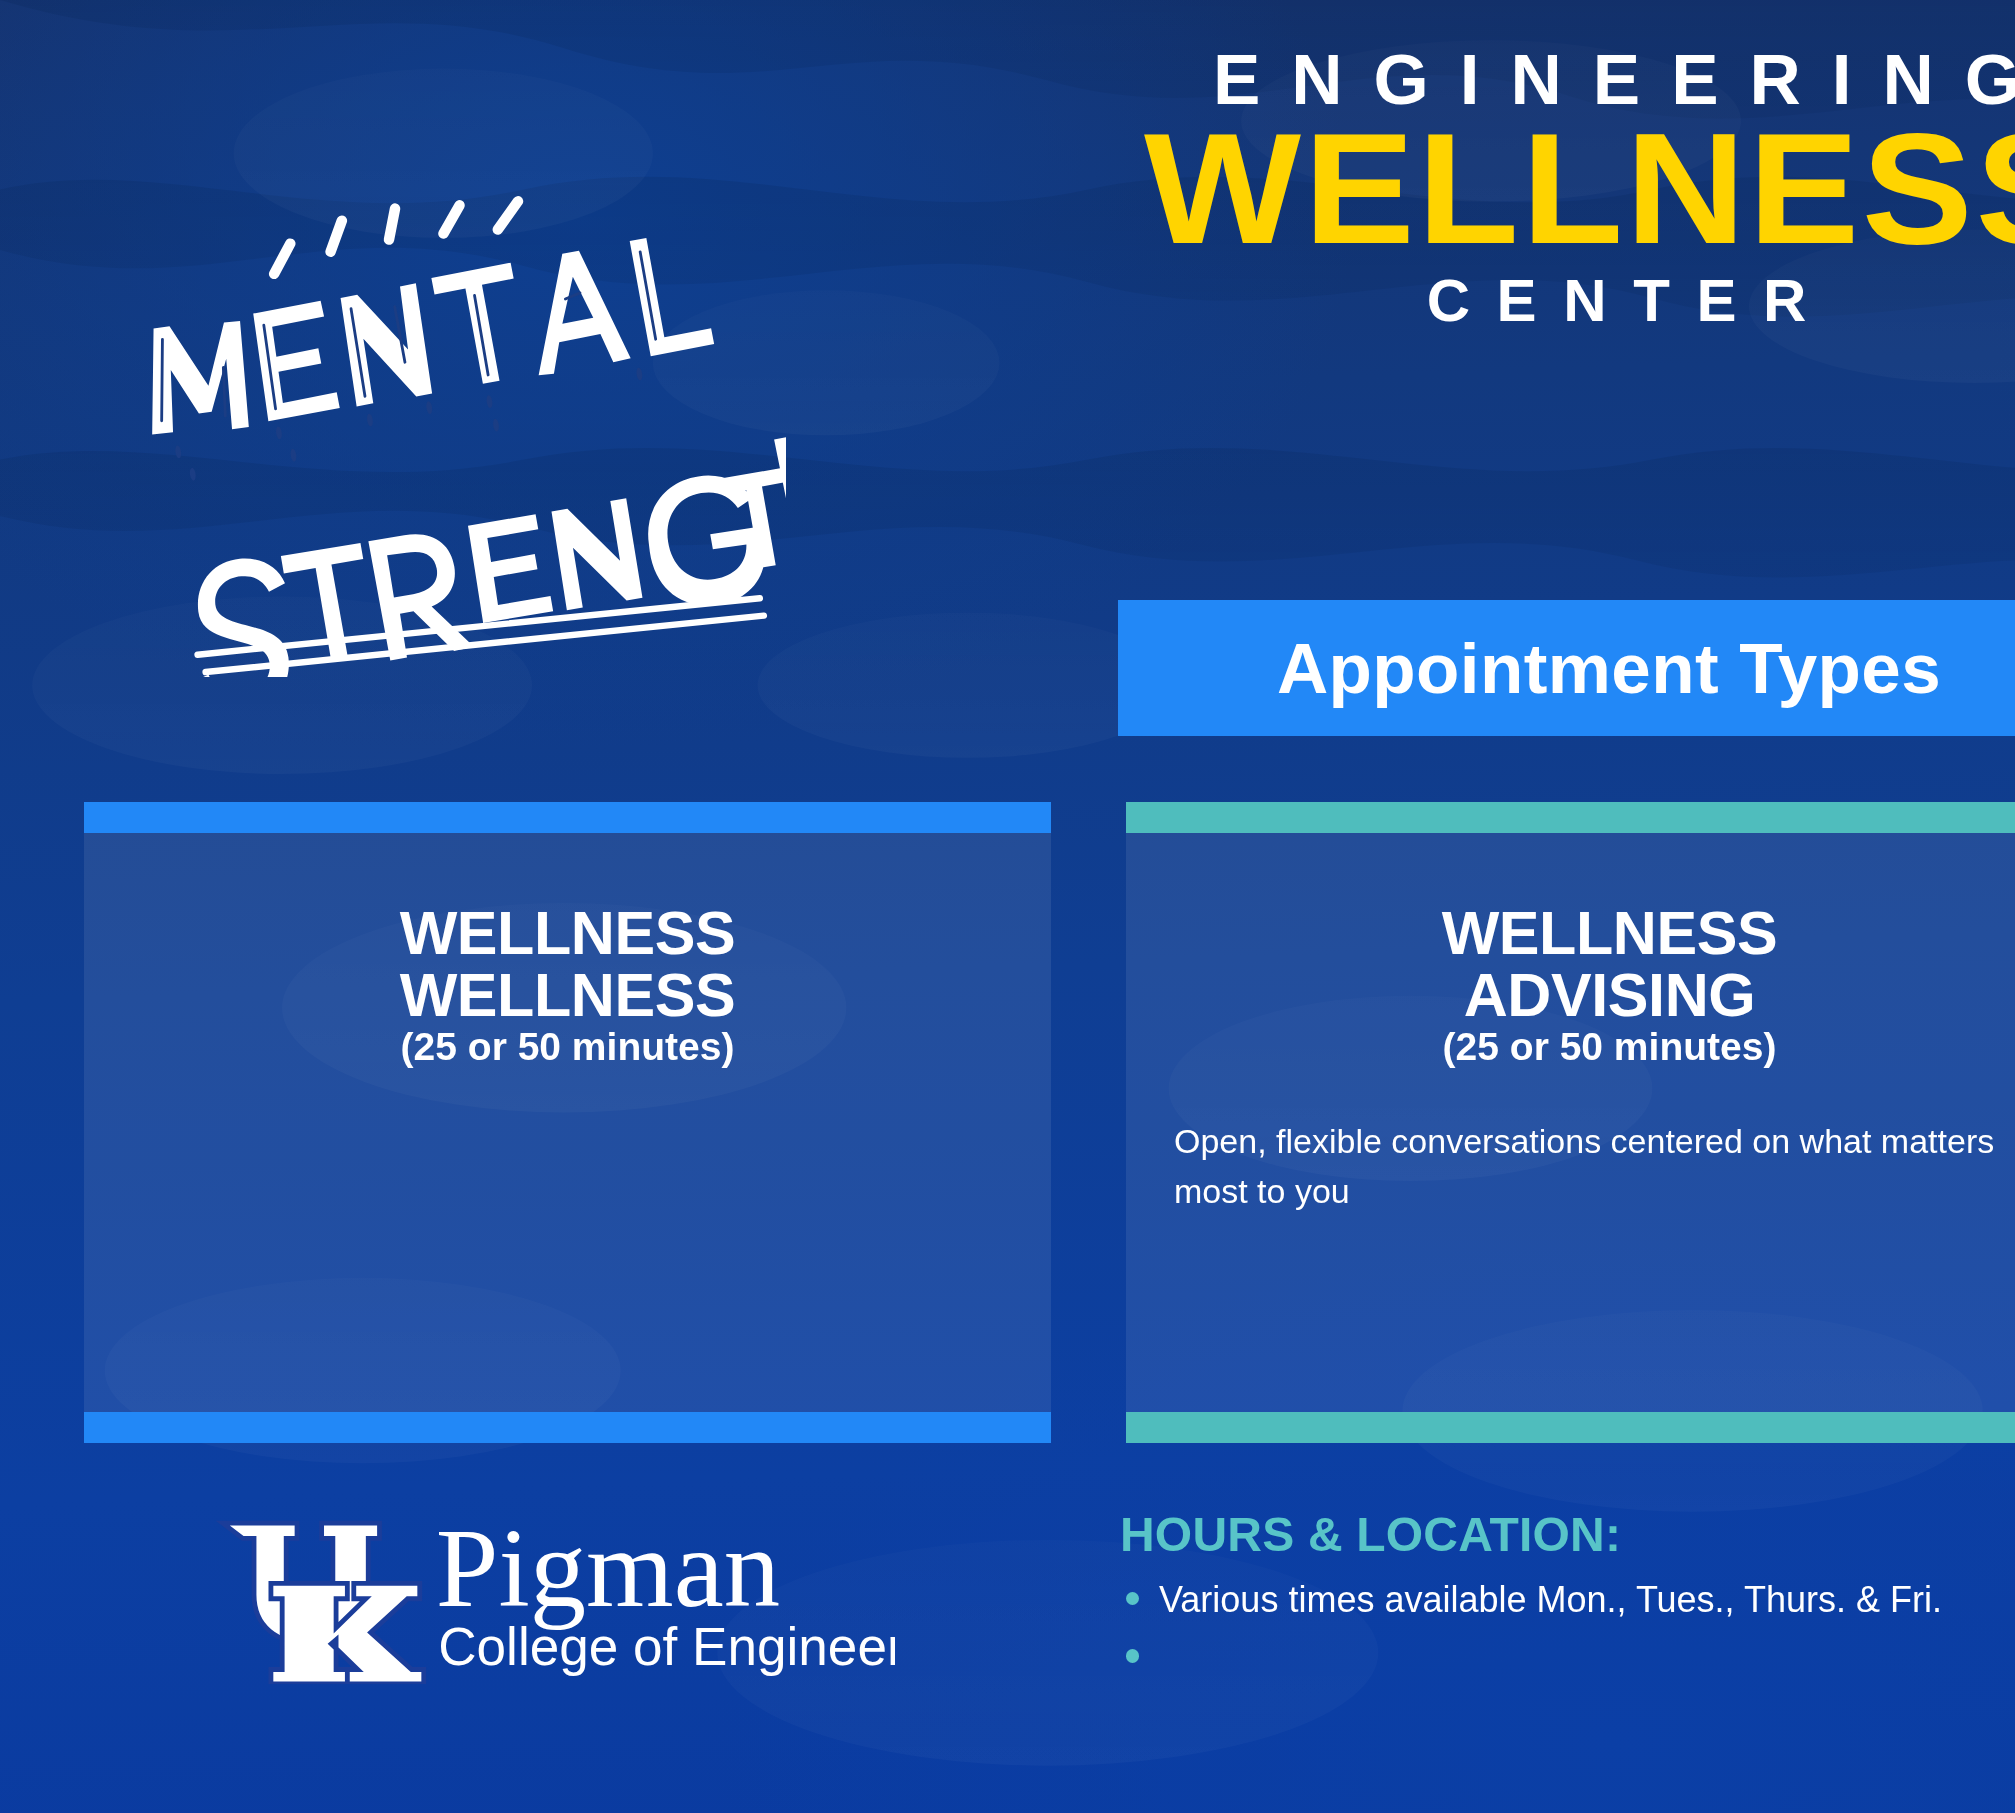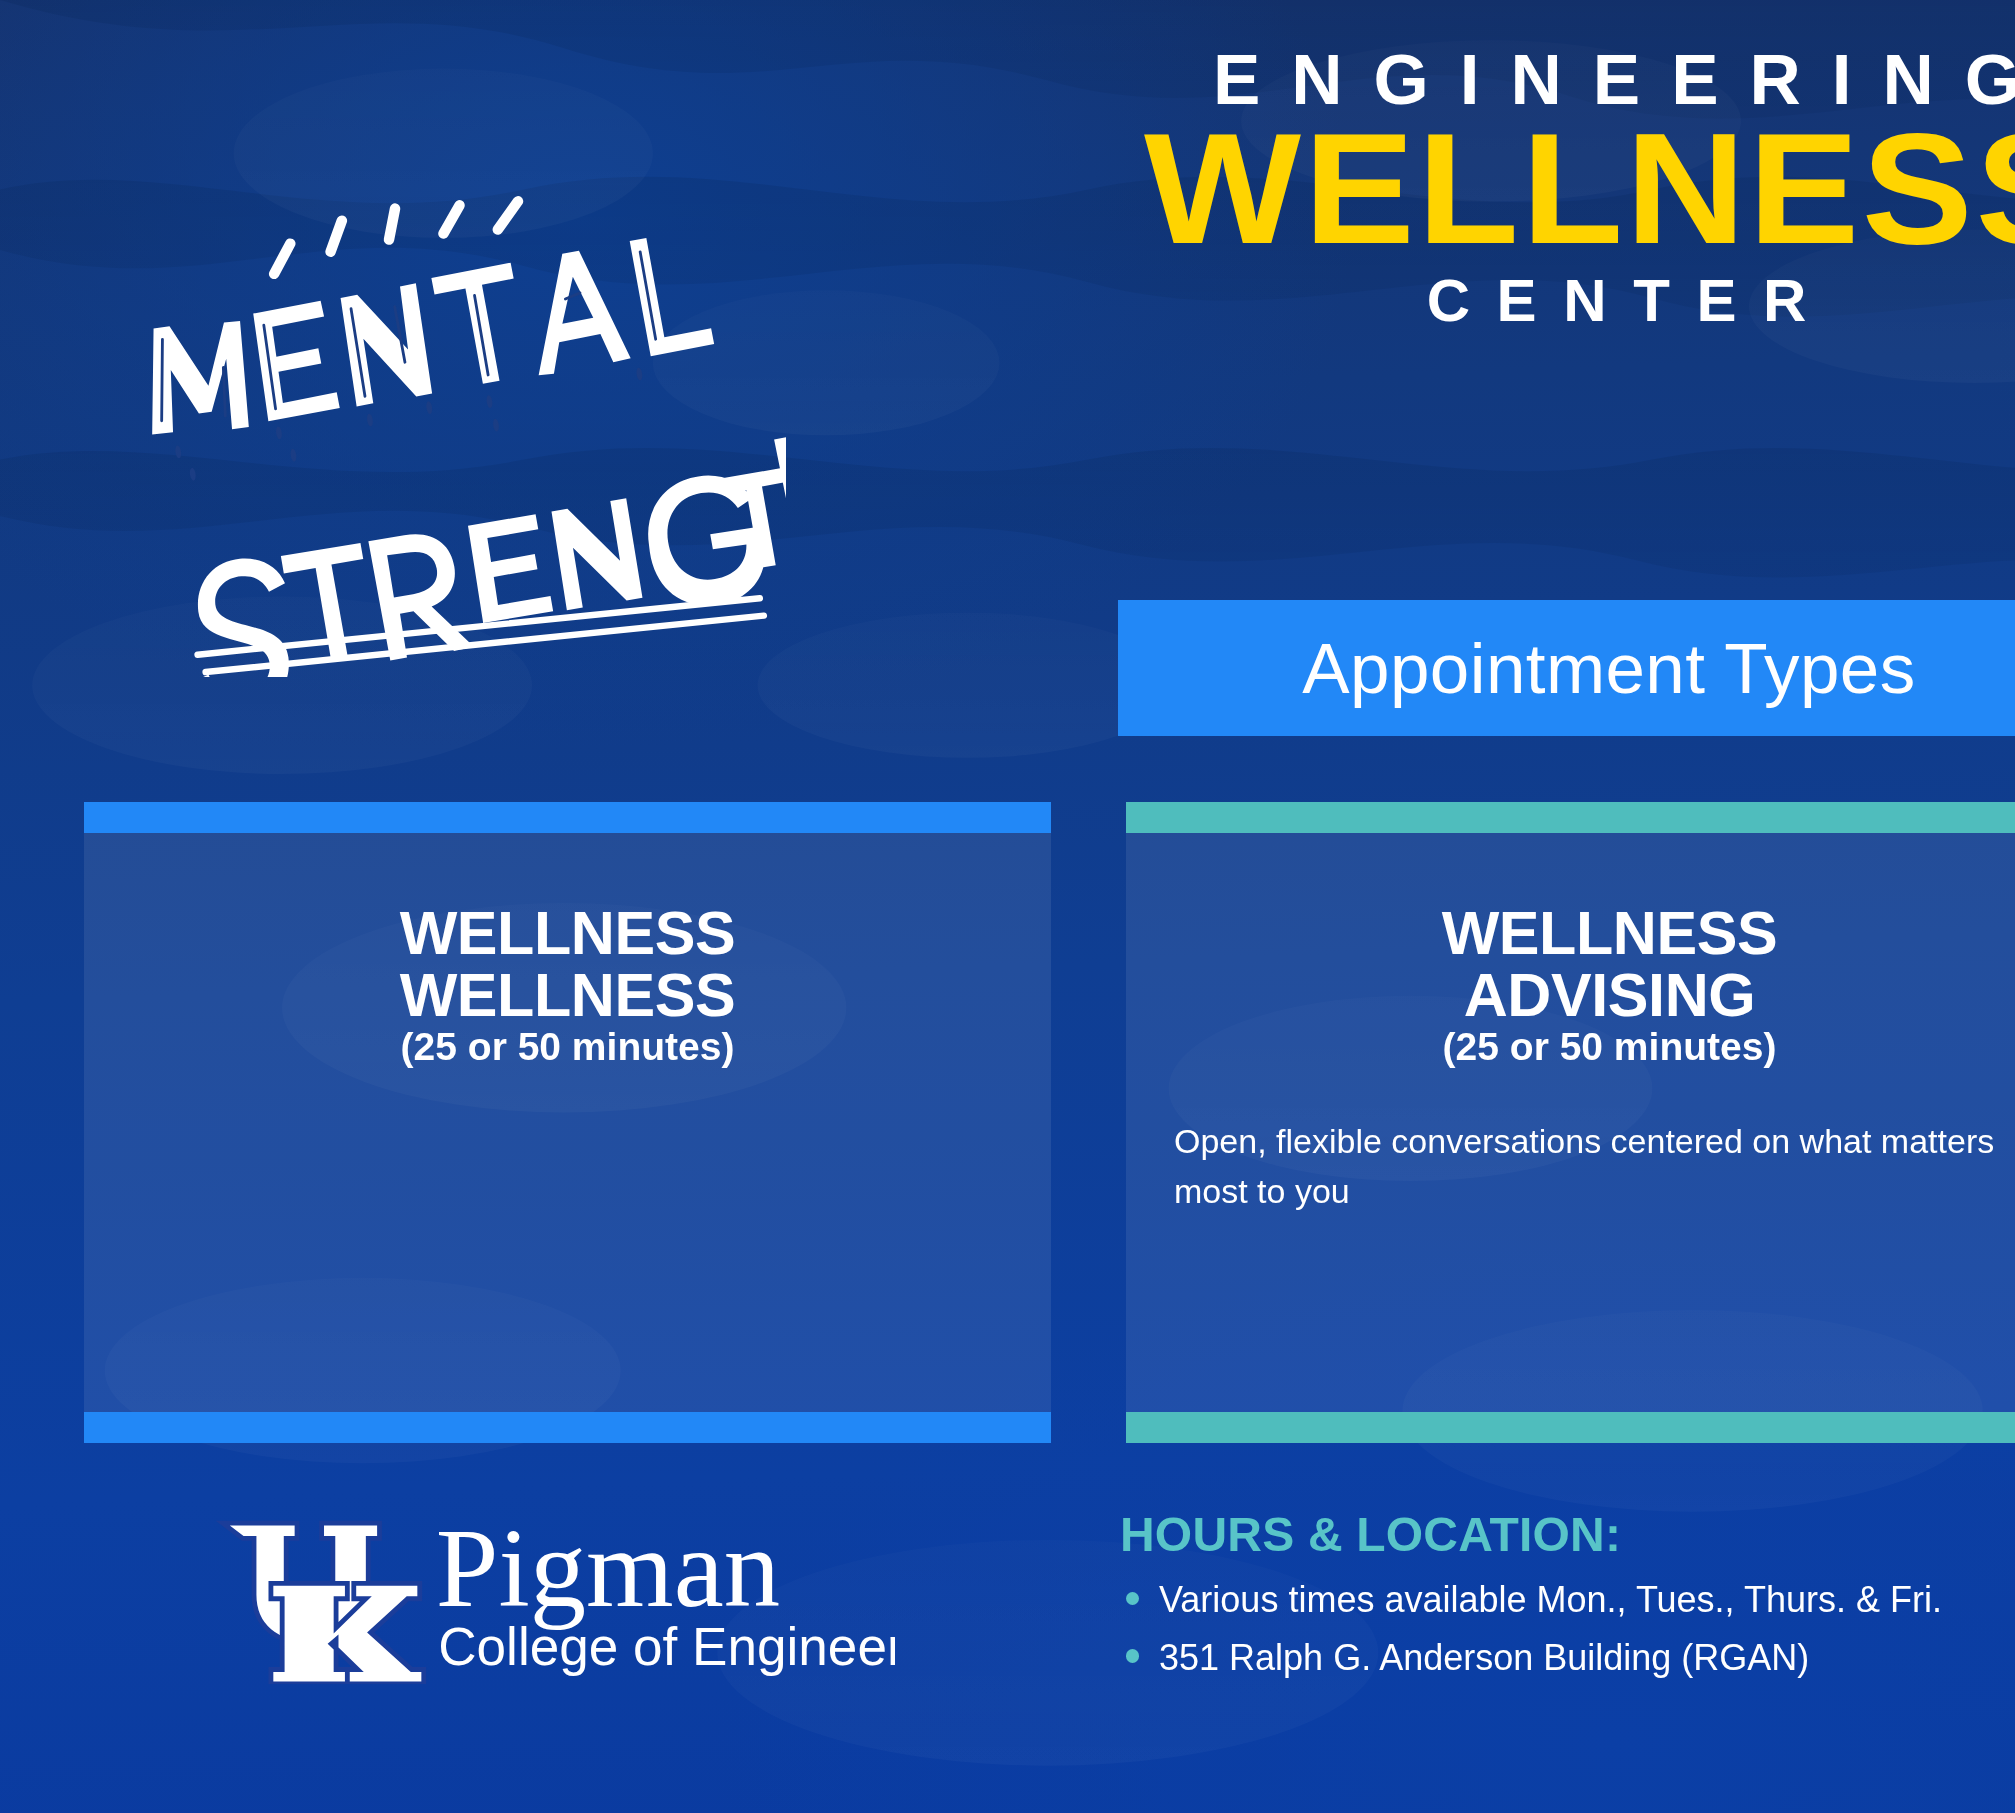--- a/index.html
+++ b/index.html
@@ -44,21 +44,21 @@
     line-height:1.0;margin-top:8.9px;margin-left:26.6px;
     font-family:"Liberation Sans",sans-serif;
   }
 
   
   .apptbanner{
     position:absolute;left:1118px;top:600px;width:982px;height:136px;
     background:#2288f7;display:flex;align-items:center;justify-content:center;
   }
   .apptbanner span{
-    color:#fff;font-weight:normal;font-size:71px;letter-spacing:0.4px;
+    color:#fff;font-weight:bold;font-size:71px;letter-spacing:0.4px;
     font-family:"Liberation Sans",sans-serif;
   }
 
   
   .cards{position:absolute;left:0;top:802px;width:3224px;height:645px;}
   .card{position:absolute;top:0;height:641px;display:flex;flex-direction:column;}
   .card-bar{height:31px;width:100%;flex:0 0 31px;}
   .card-body{
     flex:1 1 auto;position:relative;padding:0;
     display:flex;flex-direction:column;
@@ -293,21 +293,21 @@
       </svg>
     </div>
 
     <div class="hours">
       <div class="hours-head">HOURS &amp; LOCATION:</div>
       <ul class="hours-list">
         <li>
           <span class="dot"></span><span>Various times available </span><b>Mon., Tues., Thurs. &amp; Fri.</b>
         </li>
         <li>
-          <span class="dot"></span><span>351 Ralph G. Anderson Building (RGAN)</span>
+          <span class="dot"></span>
         </li>
       </ul>
     </div>
 
   </div>
 
 </div>
 
 
 </body></html>

